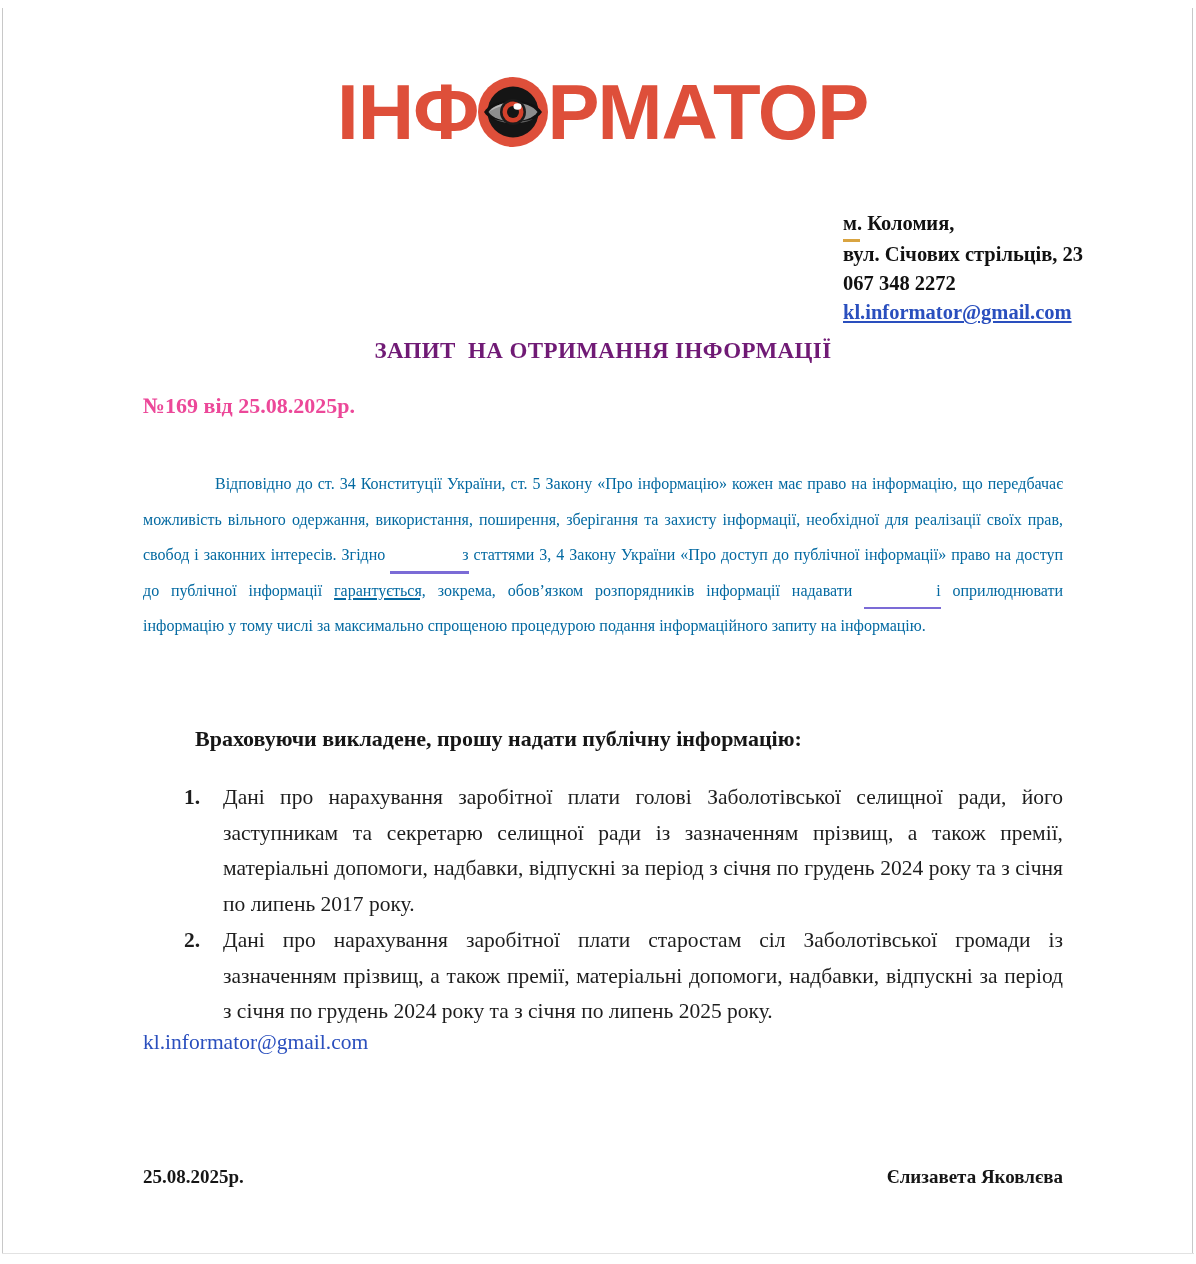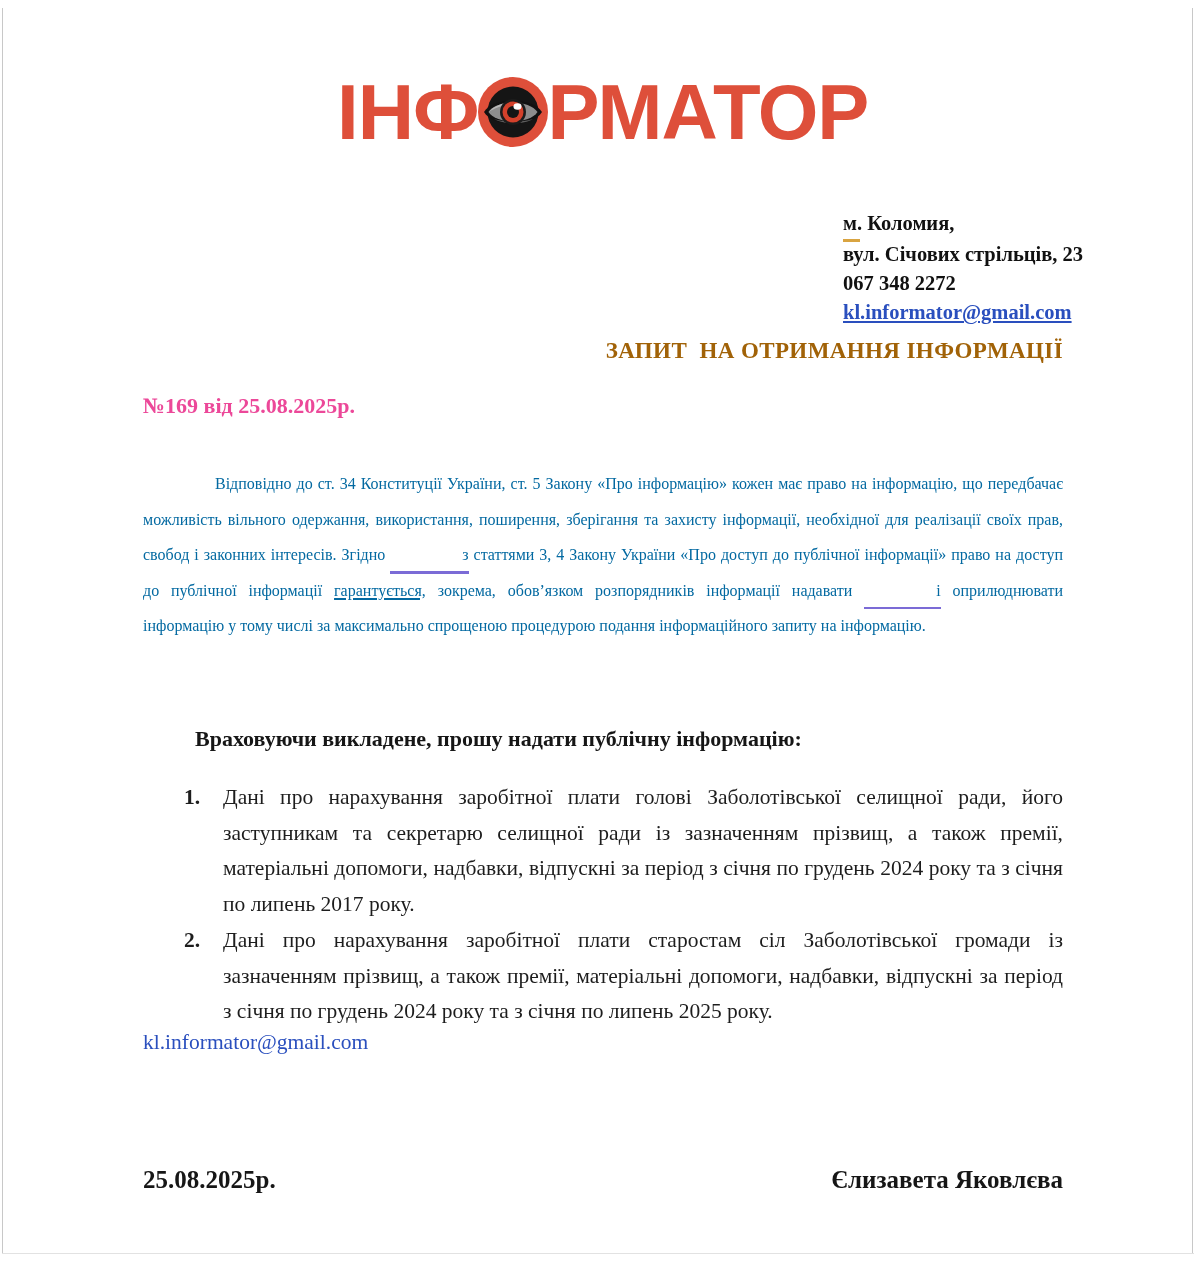--- a/index.html
+++ b/index.html
@@ -114,25 +114,25 @@
     text-decoration: underline;
     text-underline-offset: 2px;
   }
 
   
   .doc-title {
     position: absolute;
     left: 0;
     top: 330px;
     width: 920px;
-    text-align: right;
+    text-align: center;
     font-weight: 700;
     font-size: 23px;
     letter-spacing: 0.4px;
-    color: #a16207;
+    color: #701a75;
     white-space: pre;
   }
 
   
   .doc-ref {
     position: absolute;
     left: 0;
     top: 385px;
     font-weight: 700;
     font-size: 22px;
@@ -230,21 +230,21 @@
   
   .sign-row {
     position: absolute;
     left: 0;
     top: 1158px;
     width: 920px;
     display: flex;
     justify-content: space-between;
     align-items: baseline;
     font-weight: 700;
-    font-size: 25px;
+    font-size: 19px;
     color: #161616;
   }
 </style>
 </head>
 <body>
 
 <div class="sheet">
 
   <div class="page-edge-left"></div>
   <div class="page-edge-right"></div>

